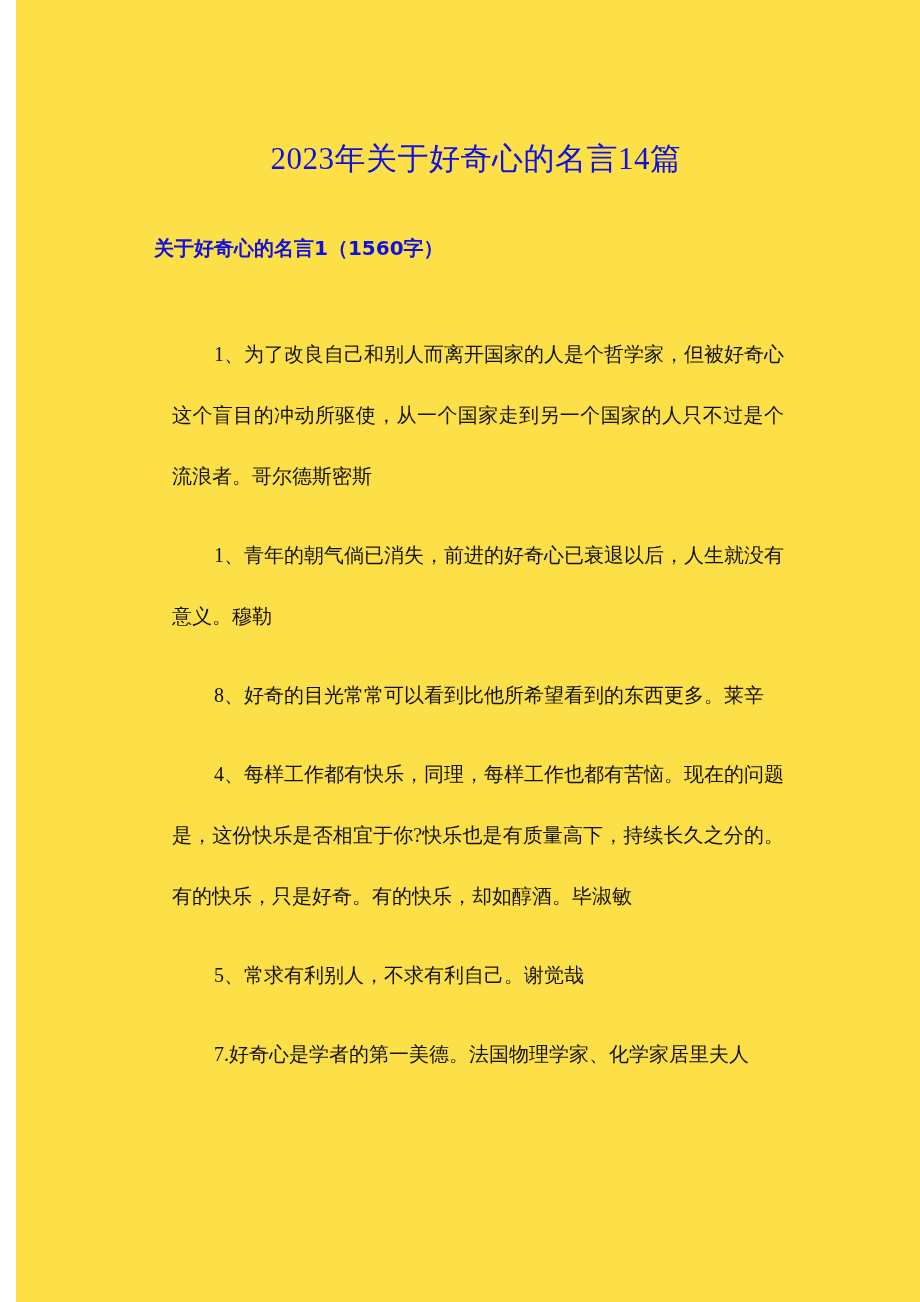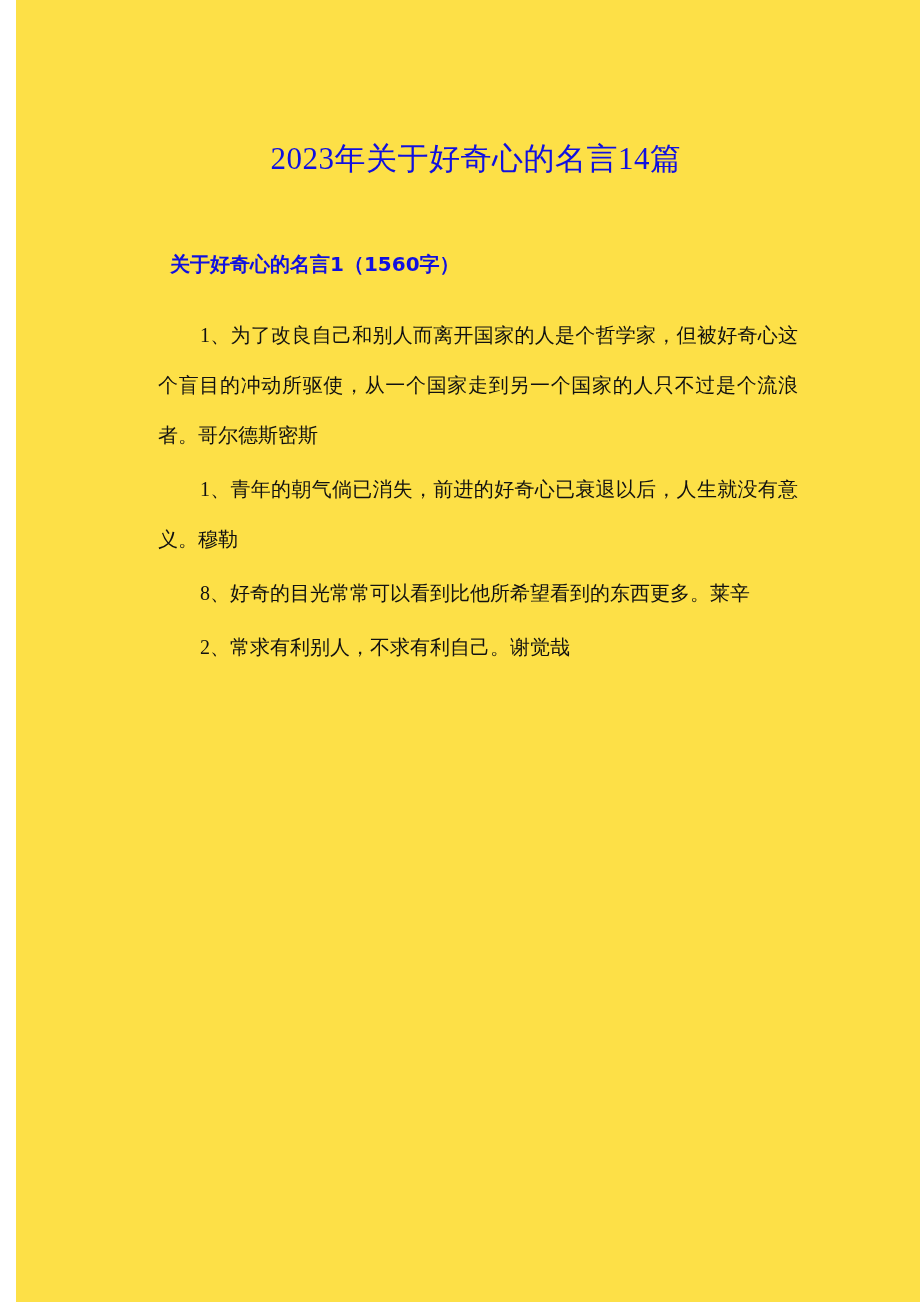--- a/index.html
+++ b/index.html
@@ -39,46 +39,48 @@
     }
     .section-heading {
       position: absolute;
       left: 138px;
       top: 233px;
       font-family: "DejaVu Sans", "Liberation Sans", sans-serif;
       font-size: 20px;
       line-height: 30px;
       font-weight: bold;
       color: #1010e0;
-      margin: 16px;
+      margin: 0;
     }
     .body {
       position: absolute;
       left: 138px;
       top: 306px;
       width: 648px;
     }
     .para {
-      margin: 4px;
+      margin: 18px;
       font-size: 20px;
-      line-height: 50px;
+      line-height: 61px;
       text-indent: 42px;
       text-align: justify;
       font-family: "Liberation Serif", "DejaVu Serif", serif;
       color: #111111;
     }
     .para + .para {
       margin-top: 0;
     }
   </style>
 </head>
 <body>
 
 <div class="page">
   <h1 class="doc-title">2023年关于好奇心的名言14篇</h1>
   <h2 class="section-heading">关于好奇心的名言1（1560字）</h2>
   <div class="body">
     <p class="para">1、为了改良自己和别人而离开国家的人是个哲学家，但被好奇心这个盲目的冲动所驱使，从一个国家走到另一个国家的人只不过是个流浪者。哥尔德斯密斯</p>
     <p class="para">1、青年的朝气倘已消失，前进的好奇心已衰退以后，人生就没有意义。穆勒</p>
     <p class="para">8、好奇的目光常常可以看到比他所希望看到的东西更多。莱辛</p>
-    <p class="para">2、常求有利别人，不求有利自己。谢觉哉</p>
+    <p class="para">4、每样工作都有快乐，同理，每样工作也都有苦恼。现在的问题是，这份快乐是否相宜于你?快乐也是有质量高下，持续长久之分的。有的快乐，只是好奇。有的快乐，却如醇酒。毕淑敏</p>
+    <p class="para">5、常求有利别人，不求有利自己。谢觉哉</p>
+    <p class="para">7.好奇心是学者的第一美德。法国物理学家、化学家居里夫人</p>
   </div>
 </div>
 
 </body></html>

